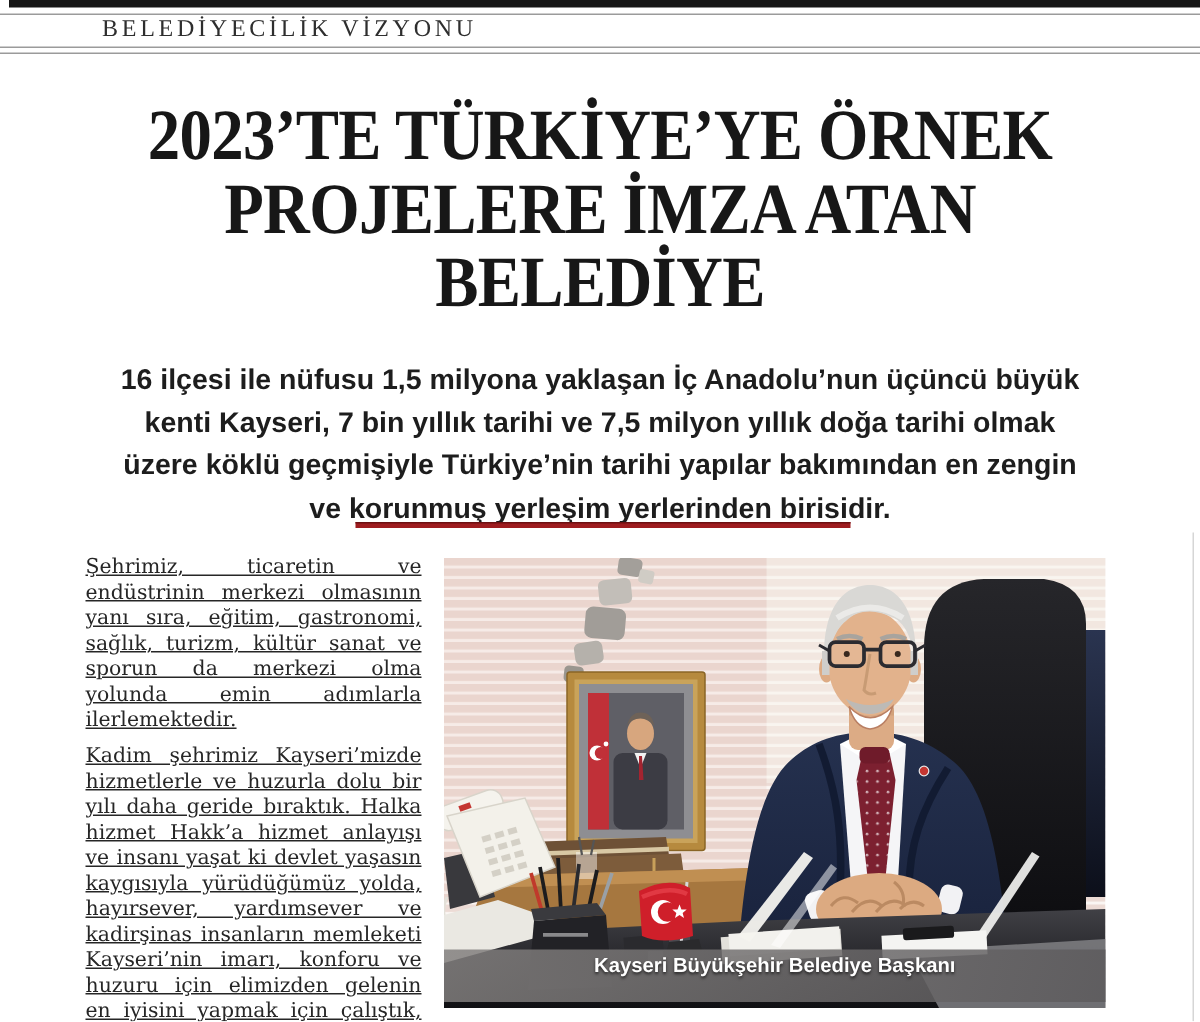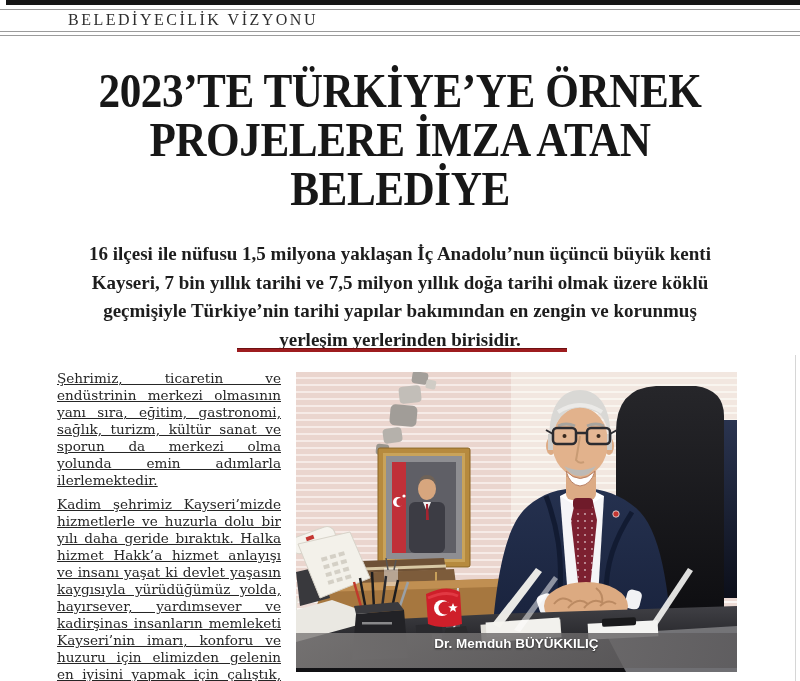--- a/index.html
+++ b/index.html
@@ -15,21 +15,21 @@
               border-top:1px solid #9b9b9b;border-bottom:1px solid #9b9b9b;}
 
   
   .headline{position:absolute;top:66px;left:0;width:800px;margin:0;text-align:center;
             font-family:"Liberation Serif",serif;font-weight:bold;color:#171717;
             font-size:48px;line-height:49px;letter-spacing:-0.5px;
             transform:scaleX(0.9);transform-origin:50% 0;}
 
   
   .lead{position:absolute;top:240px;left:72px;width:656px;margin:0;text-align:center;
-        font-family:Liberation Serif, serif;font-weight:bold;color:#1d1d1d;
+        font-family:Liberation Sans, sans-serif;font-weight:bold;color:#1d1d1d;
         font-size:19px;line-height:28.5px;}
 
   .red-rule{position:absolute;top:348px;left:237px;width:330px;height:3px;
             background:#9e1c1f;border-top:1px solid #6d1012;}
 
   
   .body-col{position:absolute;top:370px;left:57px;width:224px;
             font-family:"DejaVu Serif",serif;font-size:13.6px;line-height:17px;
             color:#262626;text-align:justify;}
   .body-col p{margin:0 0 7px 0;text-decoration:underline;}
@@ -246,18 +246,18 @@
           <path d="M132,226 Q150,218 162,224" stroke="#e8454e" stroke-width="3" fill="none" opacity="0.7"></path>
           <circle cx="146" cy="236" r="8" fill="#ffffff"></circle>
           <circle cx="149" cy="236" r="6.5" fill="#cf1f2a"></circle>
           <polygon points="157,231 158.3,234.3 161.8,234.4 159.1,236.6 160,240 157,238 154,240 154.9,236.6 152.2,234.4 155.7,234.3" fill="#ffffff"></polygon>
           <polygon points="150,256 170,254 172,262 148,264" fill="#2a2a2c"></polygon>
         </g>
       </g>
     </svg>
 
     <figcaption class="photo-caption">
-      <div>Dr. Memduh BÜYÜKKILIÇ</div>
+      <div>Kayseri Büyükşehir Belediye Başkanı</div>
     </figcaption>
   </figure>
 
   <div class="right-edge"></div>
 </div>
 
 </body></html>

